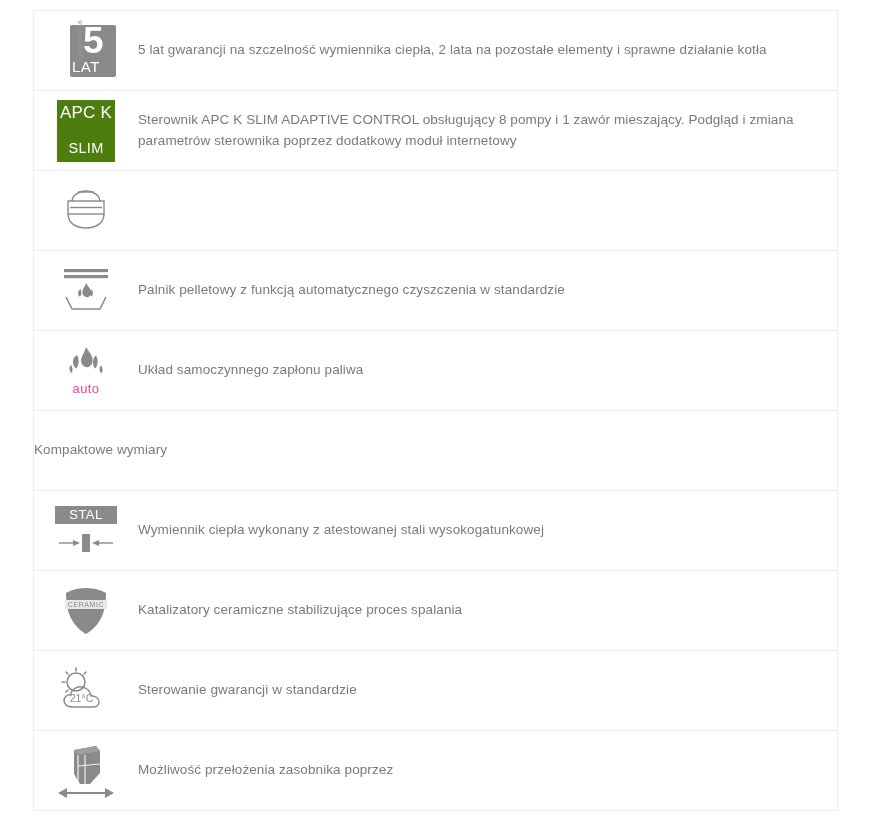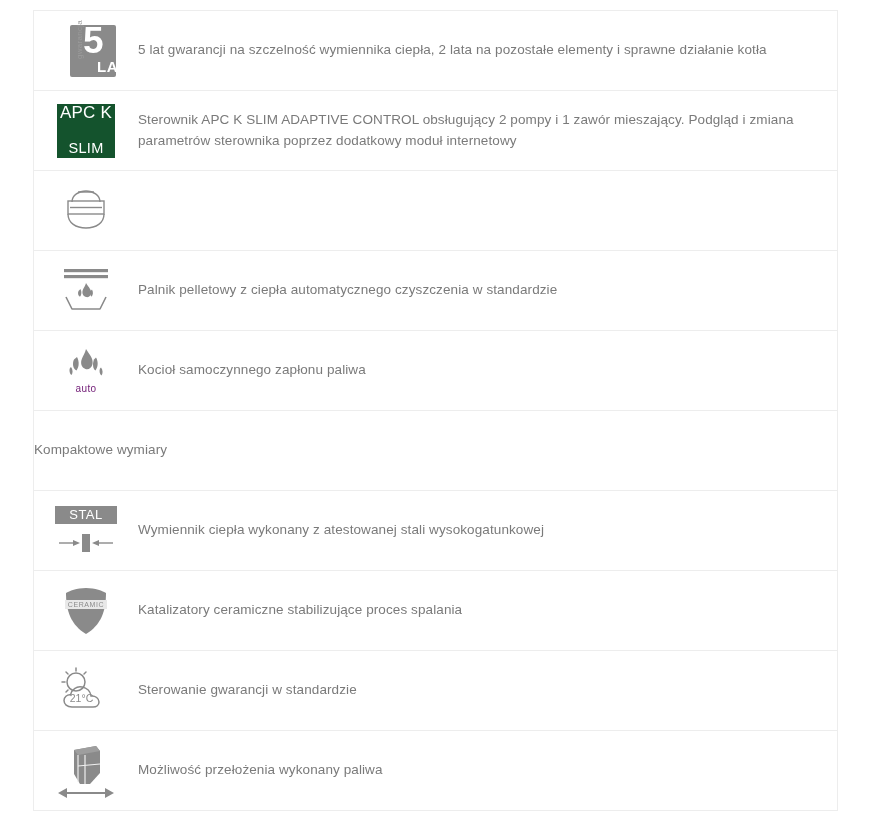--- a/index.html
+++ b/index.html
@@ -77,45 +77,45 @@
     position: absolute;
     left: 13px;
     top: -3px;
     font-size: 37px;
     font-weight: bold;
     color: #ffffff;
     line-height: 1;
   }
   .badge-lat .lat {
     position: absolute;
-    left: 27px;
+    left: 2px;
     bottom: 3px;
     font-size: 15px;
-    font-weight: bold;
+    font-weight: normal;
     color: #ffffff;
     line-height: 1;
     letter-spacing: 0.5px;
   }
   .badge-lat .gwar {
     position: absolute;
     left: -15px;
     top: 10px;
     width: 48px;
     font-size: 8px;
     color: #9b9b9b;
     transform: rotate(-90deg);
     letter-spacing: 0.3px;
     text-align: center;
   }
 
   
   .badge-apc {
     width: 58px;
-    height: 54px;
-    background: #14532d;
+    height: 62px;
+    background: #4d7c0f;
     display: flex;
     flex-direction: column;
     align-items: center;
     justify-content: center;
     color: #fff;
   }
   .badge-apc .l1 { font-size: 17px; line-height: 1.05; letter-spacing: 0.2px; }
   .badge-apc .l2 { font-size: 14.5px; line-height: 1.1; letter-spacing: 0.3px; margin-top: 20px; }
 
   
@@ -123,22 +123,22 @@
     background: #8a8a8a;
     color: #fff;
     font-size: 13px;
     padding: 1px 14px 2px;
     letter-spacing: 0.5px;
     display: inline-block;
   }
 
   
   .auto-label {
-    font-size: 10px;
-    color: #701a75;
+    font-size: 13px;
+    color: #ec4899;
     letter-spacing: 0.4px;
     margin-top: 1px;
   }
   .stack {
     display: flex;
     flex-direction: column;
     align-items: center;
     justify-content: center;
   }
 </style>
@@ -165,21 +165,21 @@
   <div class="feature-row">
     <div class="icon-cell">
       <div class="icon-wrap">
         <div class="badge-apc">
           <span class="l1">APC K</span>
           <span class="l2">SLIM</span>
         </div>
       </div>
     </div>
     <div class="text-cell">
-      <span class="feature-text">Sterownik APC K SLIM ADAPTIVE CONTROL obsługujący 2 pompy i 1 zawór mieszający. Podgląd i zmiana parametrów sterownika poprzez dodatkowy moduł internetowy</span>
+      <span class="feature-text">Sterownik APC K SLIM ADAPTIVE CONTROL obsługujący 8 pompy i 1 zawór mieszający. Podgląd i zmiana parametrów sterownika poprzez dodatkowy moduł internetowy</span>
     </div>
   </div>
 
   <div class="feature-row">
     <div class="icon-cell">
       <div class="icon-wrap">
         <svg width="56" height="50" viewBox="0 0 56 50" fill="none" stroke="#8a8a8a" stroke-width="1.4">
           <path d="M14 16 C14 9, 21 5, 28 5 C35 5, 42 9, 42 16"></path>
           <line x1="20" y1="6" x2="36" y2="6"></line>
           <rect x="10" y="15" width="36" height="13"></rect>
@@ -197,39 +197,39 @@
           <rect x="8" y="6" width="44" height="3.2" fill="#8a8a8a" stroke="none"></rect>
           <rect x="8" y="12" width="44" height="3.2" fill="#8a8a8a" stroke="none"></rect>
           <path d="M10 34 L16 46 L44 46 L50 34" stroke-width="1.6" stroke-linejoin="round"></path>
           <path d="M30 20 C33 25, 36 27, 35 31 C34.5 33.5, 32 34.5, 30 34 C27 33.2, 25.5 30, 27 26.5 C27.8 24.5, 29.5 22.5, 30 20 Z" fill="#8a8a8a" stroke="none"></path>
           <path d="M24.5 26 C26 29, 25.5 32, 24 33.8 C22 33, 21.5 30, 22.5 28 Z" fill="#8a8a8a" stroke="none"></path>
           <path d="M36 26.5 C37.5 29, 37 32, 35.5 33.8 C34 32.6, 34 29.5, 35 27.5 Z" fill="#8a8a8a" stroke="none"></path>
         </svg>
       </div>
     </div>
     <div class="text-cell">
-      <span class="feature-text">Palnik pelletowy z ciepła automatycznego czyszczenia w standardzie</span>
+      <span class="feature-text">Palnik pelletowy z funkcją automatycznego czyszczenia w standardzie</span>
     </div>
   </div>
 
   <div class="feature-row">
     <div class="icon-cell">
       <div class="icon-wrap stack">
         <svg width="46" height="34" viewBox="0 0 46 34" fill="#8a8a8a">
           <path d="M23 1 C26.5 7, 30.5 10, 29.5 16 C28.8 20, 25.5 22, 22.5 21 C18.5 19.6, 17 15, 19 10.5 C20.2 7.8, 22.3 4.5, 23 1 Z"></path>
           <path d="M14 9 C16.5 13.5, 16 19, 13.5 22.5 C10 21, 9 15.5, 11 11.5 Z"></path>
           <path d="M33 9.5 C35.5 13.5, 35 19, 32.5 22.5 C29.5 20.8, 29.5 15, 31 11.5 Z"></path>
           <path d="M8 19 C10 21.5, 10 25, 8.5 27 C6.5 25.8, 6 22, 7 20 Z"></path>
           <path d="M38 19.5 C40 22, 40 25.5, 38.5 27.5 C36.5 26.2, 36 22.5, 37 20.5 Z"></path>
         </svg>
         <span class="auto-label">auto</span>
       </div>
     </div>
     <div class="text-cell">
-      <span class="feature-text">Kocioł samoczynnego zapłonu paliwa</span>
+      <span class="feature-text">Układ samoczynnego zapłonu paliwa</span>
     </div>
   </div>
 
   <div class="feature-row">
     <div class="text-cell">
       <span class="feature-text">Kompaktowe wymiary</span>
     </div>
   </div>
 
   <div class="feature-row">
@@ -294,17 +294,17 @@
           <line x1="22" y1="15" x2="22" y2="42" stroke="#efefef"></line>
           <line x1="22" y1="26" x2="44" y2="24" stroke="#efefef"></line>
           <line x1="29" y1="15" x2="29" y2="44" stroke="#efefef"></line>
           <line x1="6" y1="53" x2="54" y2="53" stroke="#8a8a8a" stroke-width="2.2"></line>
           <polygon points="2,53 11,48 11,58" fill="#8a8a8a" stroke="none"></polygon>
           <polygon points="58,53 49,48 49,58" fill="#8a8a8a" stroke="none"></polygon>
         </svg>
       </div>
     </div>
     <div class="text-cell">
-      <span class="feature-text">Możliwość przełożenia wykonany paliwa</span>
+      <span class="feature-text">Możliwość przełożenia zasobnika poprzez</span>
     </div>
   </div>
 
 </div>
 
 </body></html>

